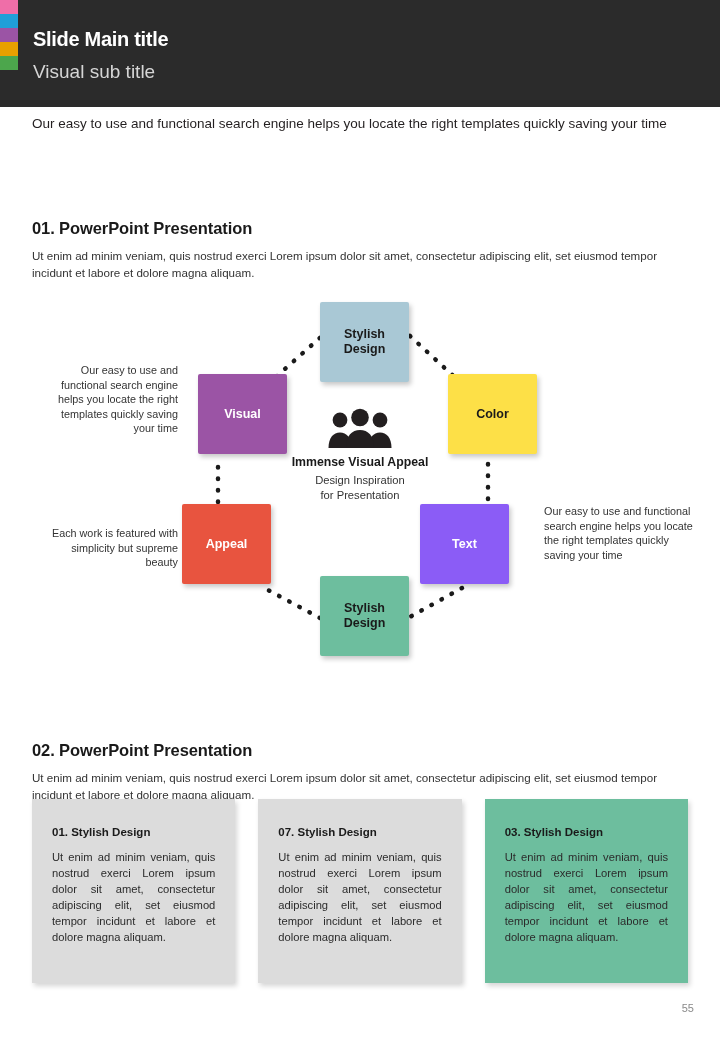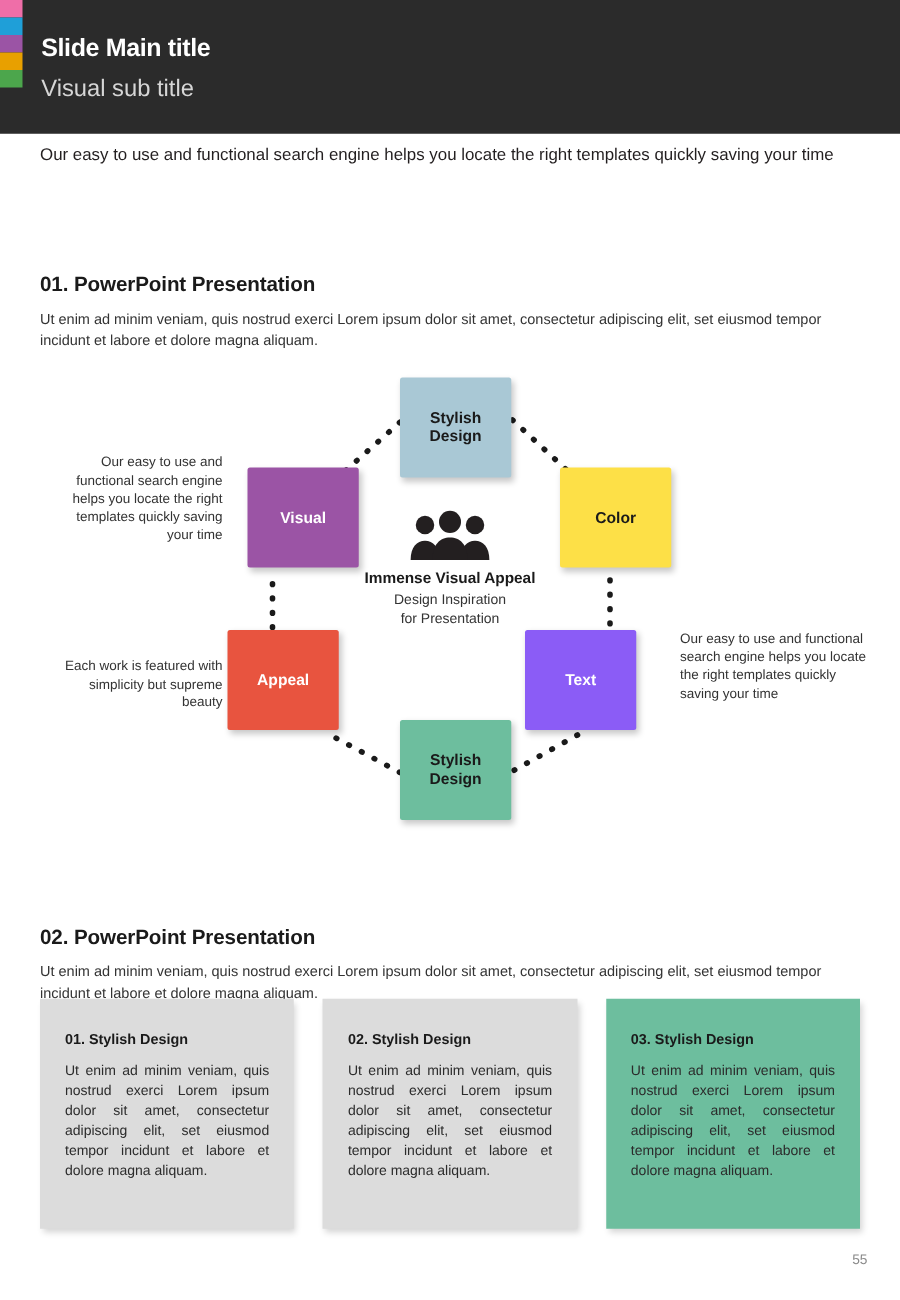--- a/index.html
+++ b/index.html
@@ -213,21 +213,21 @@
     <div class="sec-title">02. PowerPoint Presentation</div>
     <div class="sec-body">Ut enim ad minim veniam, quis nostrud exerci  Lorem ipsum dolor sit amet, consectetur adipiscing elit, set eiusmod tempor incidunt et labore et dolore magna aliquam.</div>
   </div>
 
   <div class="cards">
     <div class="card card-gray">
       <div class="card-title">01. Stylish Design</div>
       <div class="card-body">Ut enim ad minim veniam, quis nostrud exerci  Lorem ipsum dolor sit amet, consectetur adipiscing elit, set eiusmod tempor incidunt et labore et dolore magna aliquam.</div>
     </div>
     <div class="card card-gray">
-      <div class="card-title">02. Stylish Design</div>
+      <div class="card-title">07. Stylish Design</div>
       <div class="card-body">Ut enim ad minim veniam, quis nostrud exerci  Lorem ipsum dolor sit amet, consectetur adipiscing elit, set eiusmod tempor incidunt et labore et dolore magna aliquam.</div>
     </div>
     <div class="card card-green">
       <div class="card-title">03. Stylish Design</div>
       <div class="card-body">Ut enim ad minim veniam, quis nostrud exerci  Lorem ipsum dolor sit amet, consectetur adipiscing elit, set eiusmod tempor incidunt et labore et dolore magna aliquam.</div>
     </div>
   </div>
 
   <div class="page-num">55</div>
 

